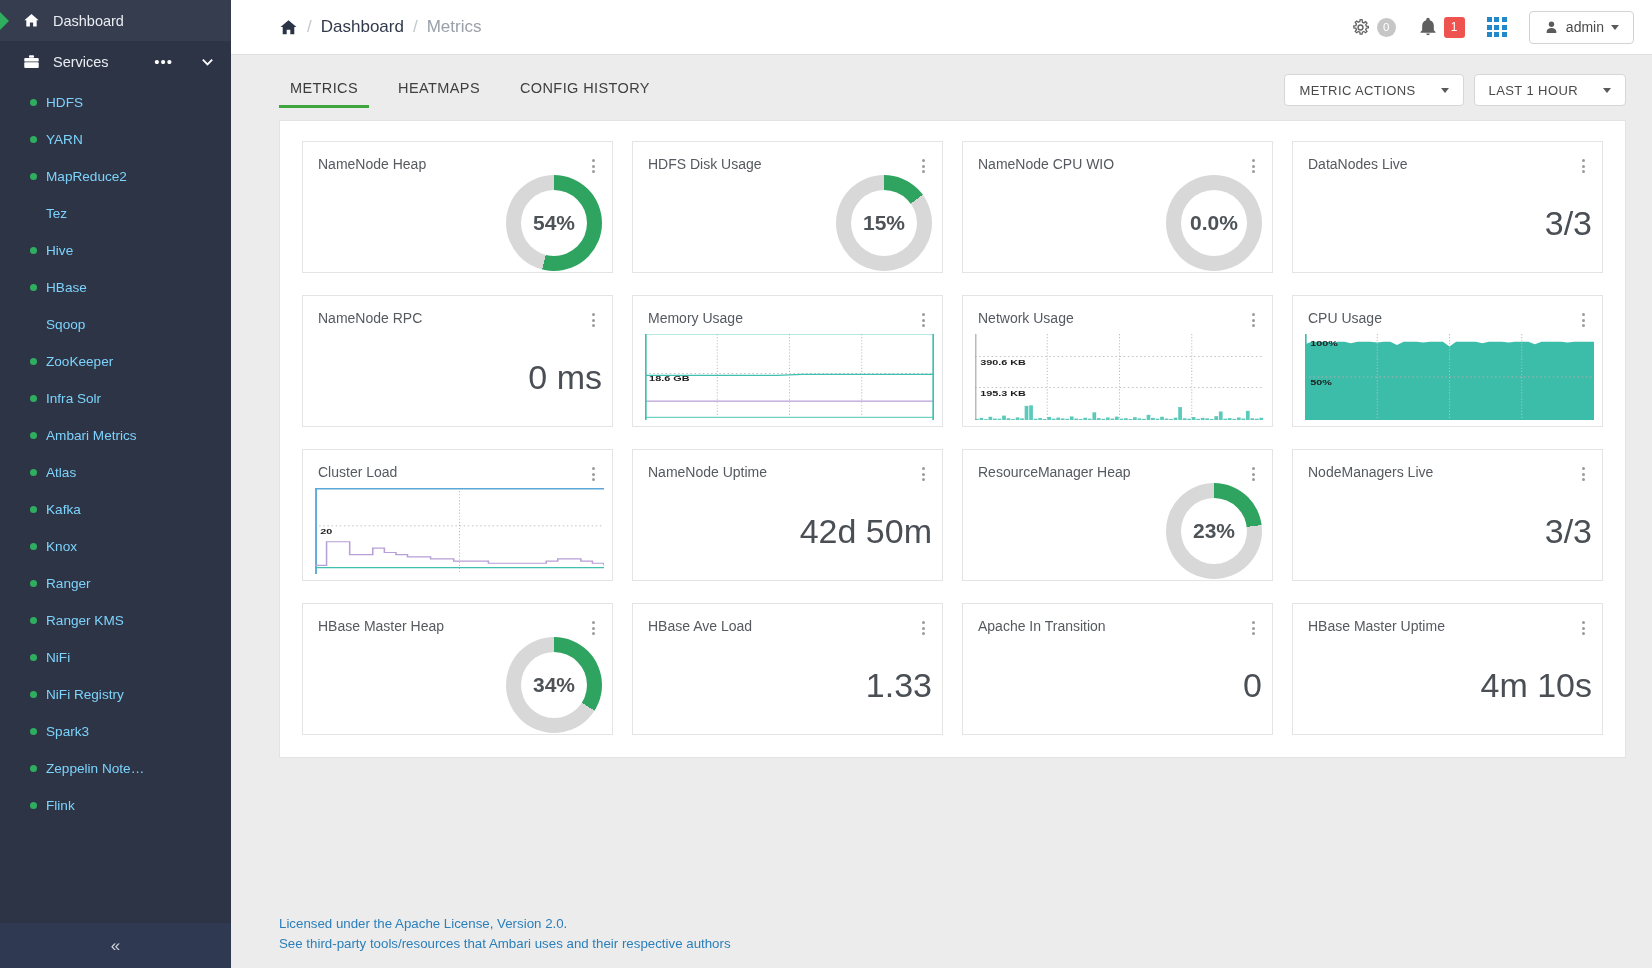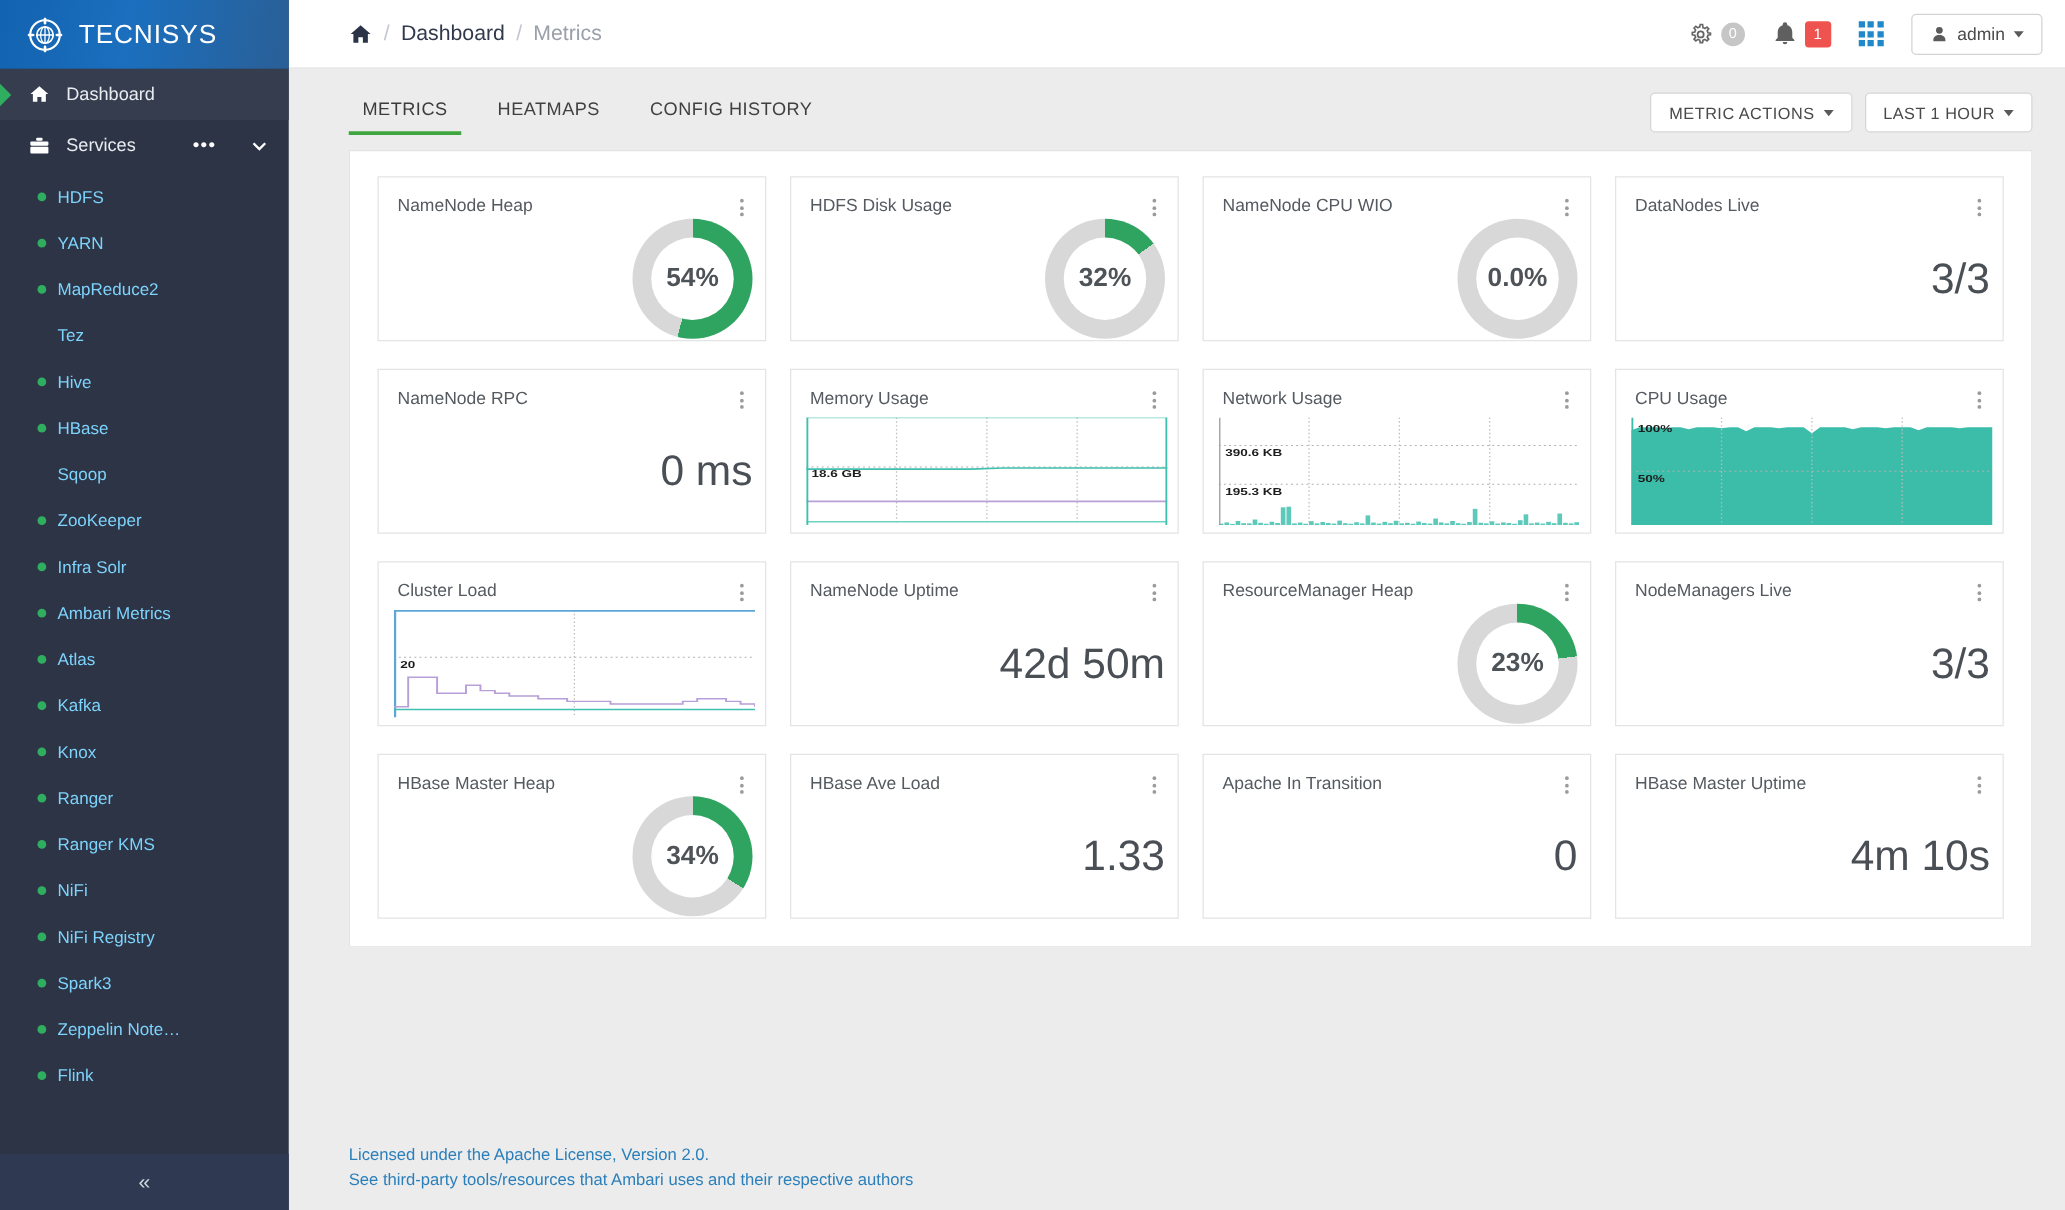--- a/index.html
+++ b/index.html
@@ -106,21 +106,21 @@
   }
   .tabs { display: flex; gap: 18px; align-items: flex-end; padding-bottom: 4px; }
   .tab {
     font-size: 14.5px; letter-spacing: .4px; color: #404040;
     padding: 8px 11px 9px; border-bottom: 3px solid transparent;
   }
   .tab.active { color: #3b3b3b; border-bottom-color: #3fa63f; }
   .actions { margin-left: auto; display: flex; gap: 10px; padding-bottom: 6px; }
   .act-btn {
     background: #fff; border: 1px solid #d6d6d6; border-radius: 4px;
-    height: 32px; padding: 0 14px; display: flex; align-items: center; gap: 7px;
+    height: 32px; padding: 0 14px; display: flex; align-items: center; gap: 25px;
     font-size: 13px; color: #494949; letter-spacing: .4px; text-align: right;
   }
 
   
   .board {
     margin: 8px 26px 0 48px; background: #fff; border: 1px solid #e3e3e3;
     flex: 0 0 auto; padding: 20px 22px 22px;
   }
   .grid { display: grid; grid-template-columns: repeat(4, 1fr); gap: 22px 19px; }
   .card {
@@ -156,32 +156,20 @@
   .footer { margin-top: auto; padding: 18px 0 14px 48px; }
   .footer a { display: block; color: #2b7fba; font-size: 13.3px;
               text-decoration: none; line-height: 20px; }
 </style>
 </head>
 <body>
 
 <div class="app">
 
   <aside class="sidebar">
-    <div class="brand">
-      <span class="brand-logo">
-        <svg viewBox="0 0 32 32" width="28" height="28">
-          <circle cx="16" cy="16" r="13.5" fill="none" stroke="#fff" stroke-width="2"></circle>
-          <circle cx="16" cy="16" r="7.5" fill="none" stroke="#fff" stroke-width="1.6"></circle>
-          <ellipse cx="16" cy="16" rx="4" ry="7.5" fill="none" stroke="#fff" stroke-width="1.2"></ellipse>
-          <path d="M8.5 16h15M16 8.5v15" stroke="#fff" stroke-width="1.2"></path>
-          <path d="M16 1.2v4M16 26.8v4M1.2 16h4M26.8 16h4" stroke="#fff" stroke-width="2.4" stroke-linecap="round"></path>
-        </svg>
-      </span>
-      <span class="brand-name">TECNISYS</span>
-    </div>
 
     <nav class="nav">
       <div class="nav-top dash">
         <span class="nav-ico">
           <svg viewBox="0 0 20 20" width="17" height="17" fill="currentColor">
             <path d="M10 2.4 1.6 9.6h2.3V17h4.2v-4.6h3.8V17h4.2V9.6h2.3z"></path>
           </svg>
         </span>
         <span class="nav-label">Dashboard</span>
       </div>
@@ -391,21 +379,21 @@
               <div class="card-title">HDFS Disk Usage</div>
               <div class="kebab">
                 <i></i>
                 <i></i>
                 <i></i>
               </div>
             </div>
             <div class="card-body">
               <div class="donut-wrap">
                 <div class="donut" style="background: conic-gradient(rgb(47, 163, 96) 0deg, rgb(47, 163, 96) 54deg, rgb(216, 216, 216) 54deg, rgb(216, 216, 216) 360deg);"></div>
-                <div class="donut-val">32%</div>
+                <div class="donut-val">15%</div>
               </div>
             </div>
           </div>
           <div class="card">
             <div class="card-head">
               <div class="card-title">NameNode CPU WIO</div>
               <div class="kebab">
                 <i></i>
                 <i></i>
                 <i></i>

